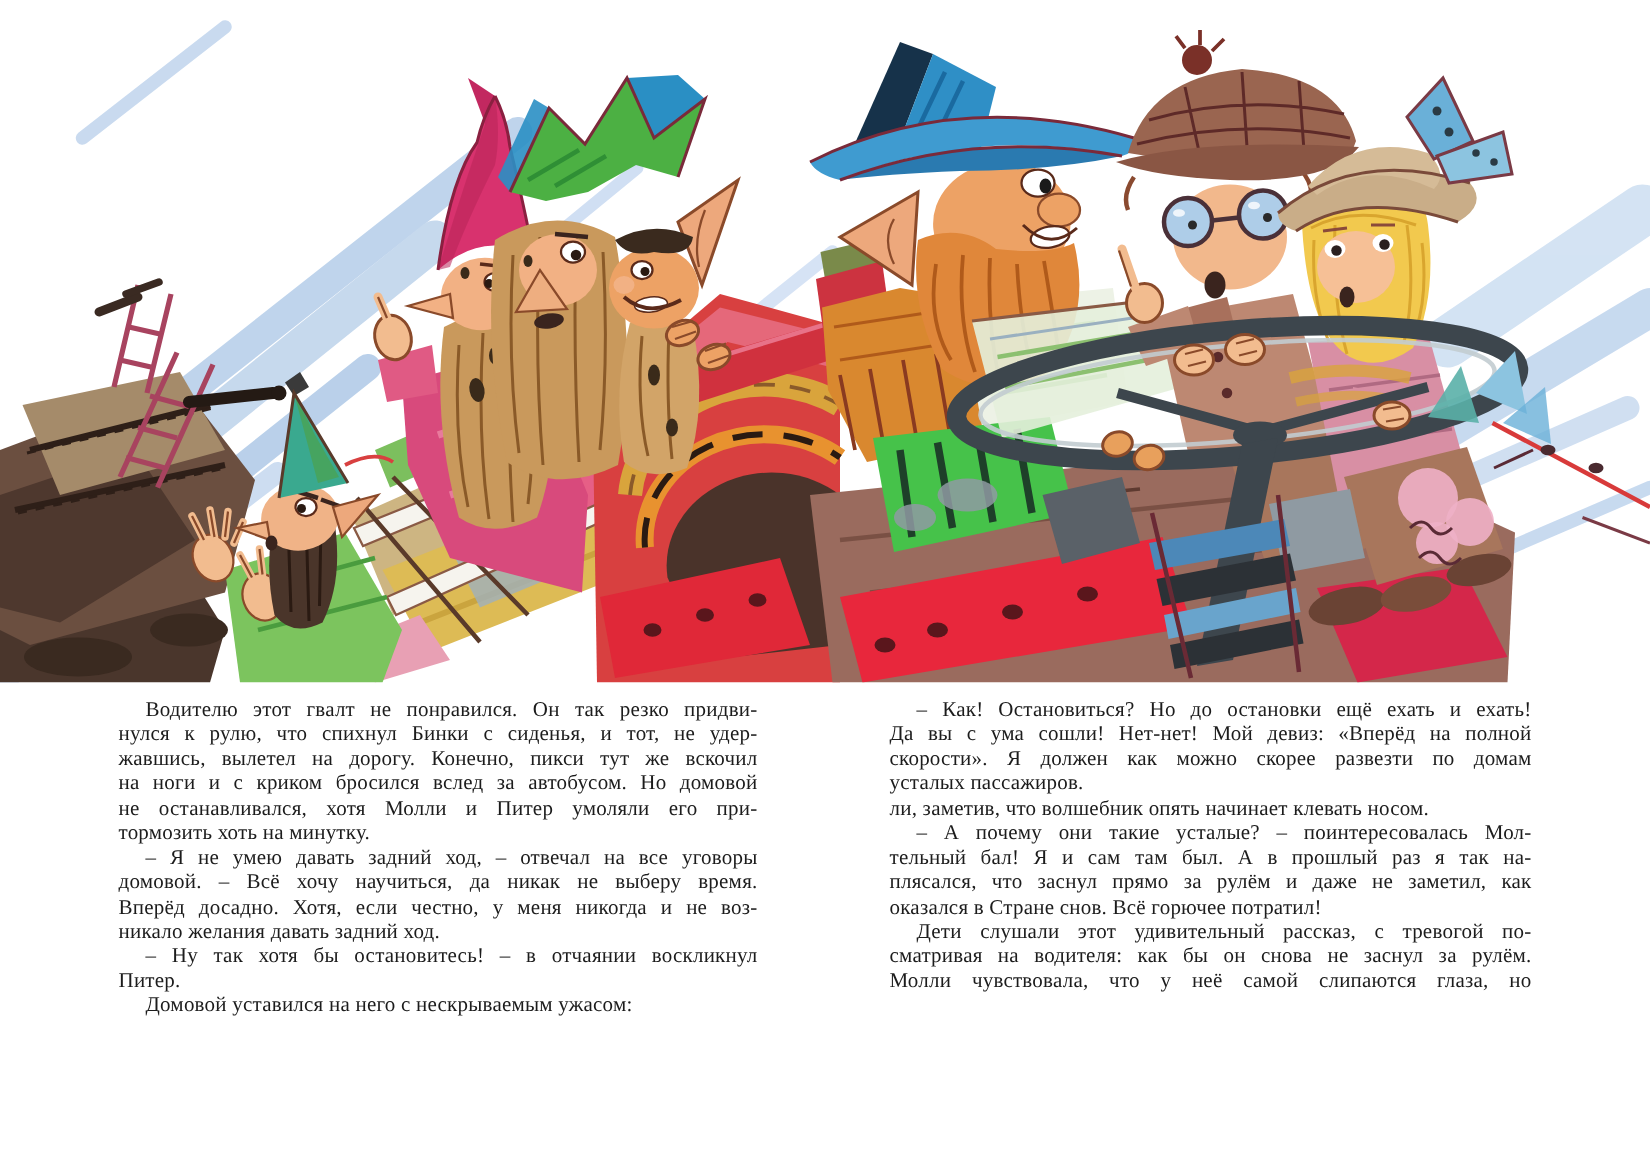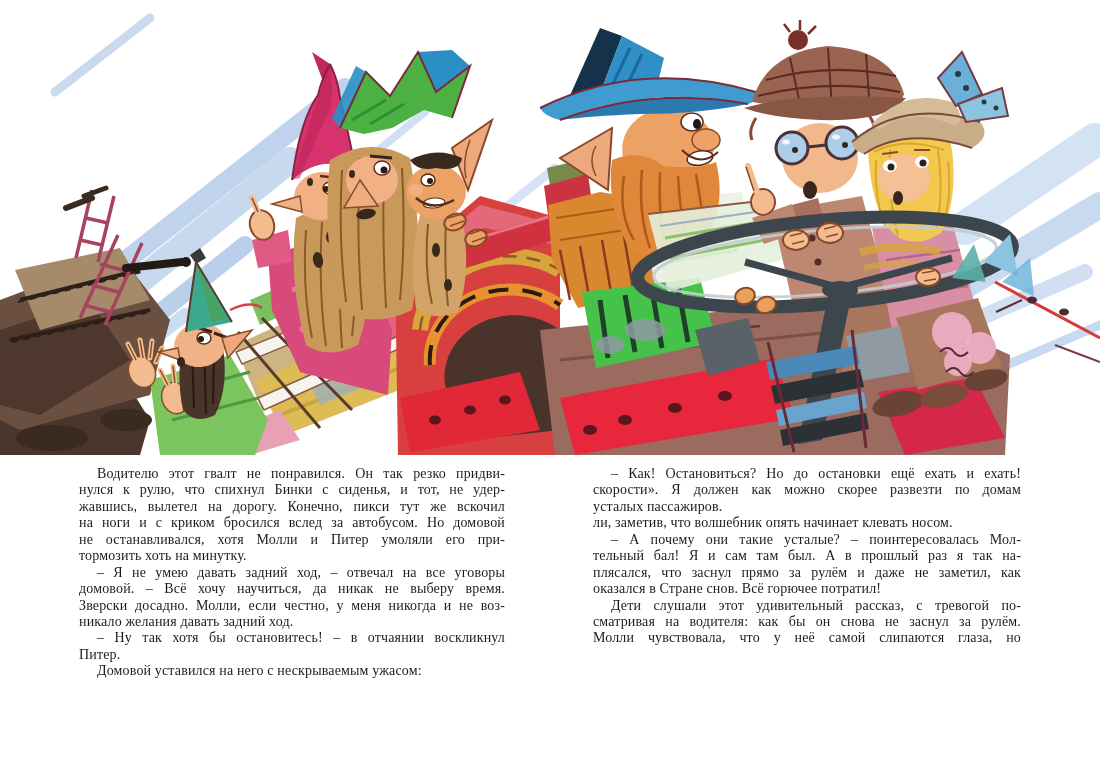--- a/index.html
+++ b/index.html
@@ -343,29 +343,30 @@
 
   <div class="col col-left">
     <div class="ln ind j">Водителю этот гвалт не понравился. Он так резко придви-</div>
     <div class="ln j">нулся к рулю, что спихнул Бинки с сиденья, и тот, не удер-</div>
     <div class="ln j">жавшись, вылетел на дорогу. Конечно, пикси тут же вскочил</div>
     <div class="ln j">на ноги и с криком бросился вслед за автобусом. Но домовой</div>
     <div class="ln j">не останавливался, хотя Молли и Питер умоляли его при-</div>
     <div class="ln e">тормозить хоть на минутку.</div>
     <div class="ln ind j">– Я не умею давать задний ход, – отвечал на все уговоры</div>
     <div class="ln j">домовой. – Всё хочу научиться, да никак не выберу время.</div>
-    <div class="ln j">Зверски досадно. Молли, если честно, у меня никогда и не воз-</div>
+    <div class="ln j">Вперёд досадно. Хотя, если честно, у меня никогда и не воз-</div>
     <div class="ln e">никало желания давать задний ход.</div>
     <div class="ln ind j">– Ну так хотя бы остановитесь! – в отчаянии воскликнул</div>
     <div class="ln e">Питер.</div>
     <div class="ln ind e">Домовой уставился на него с нескрываемым ужасом:</div>
   </div>
 
   <div class="col col-right">
     <div class="ln ind j">– Как! Остановиться? Но до остановки ещё ехать и ехать!</div>
+    <div class="ln j">Да вы с ума сошли! Нет-нет! Мой девиз: «Вперёд на полной</div>
     <div class="ln j">скорости». Я должен как можно скорее развезти по домам</div>
     <div class="ln e">усталых пассажиров.</div>
     <div class="ln e">ли, заметив, что волшебник опять начинает клевать носом.</div>
     <div class="ln ind j">– А почему они такие усталые? – поинтересовалась Мол-</div>
     <div class="ln j">тельный бал! Я и сам там был. А в прошлый раз я так на-</div>
     <div class="ln j">плясался, что заснул прямо за рулём и даже не заметил, как</div>
     <div class="ln e">оказался в Стране снов. Всё горючее потратил!</div>
     <div class="ln ind j">Дети слушали этот удивительный рассказ, с тревогой по-</div>
     <div class="ln j">сматривая на водителя: как бы он снова не заснул за рулём.</div>
     <div class="ln j">Молли чувствовала, что у неё самой слипаются глаза, но</div>

